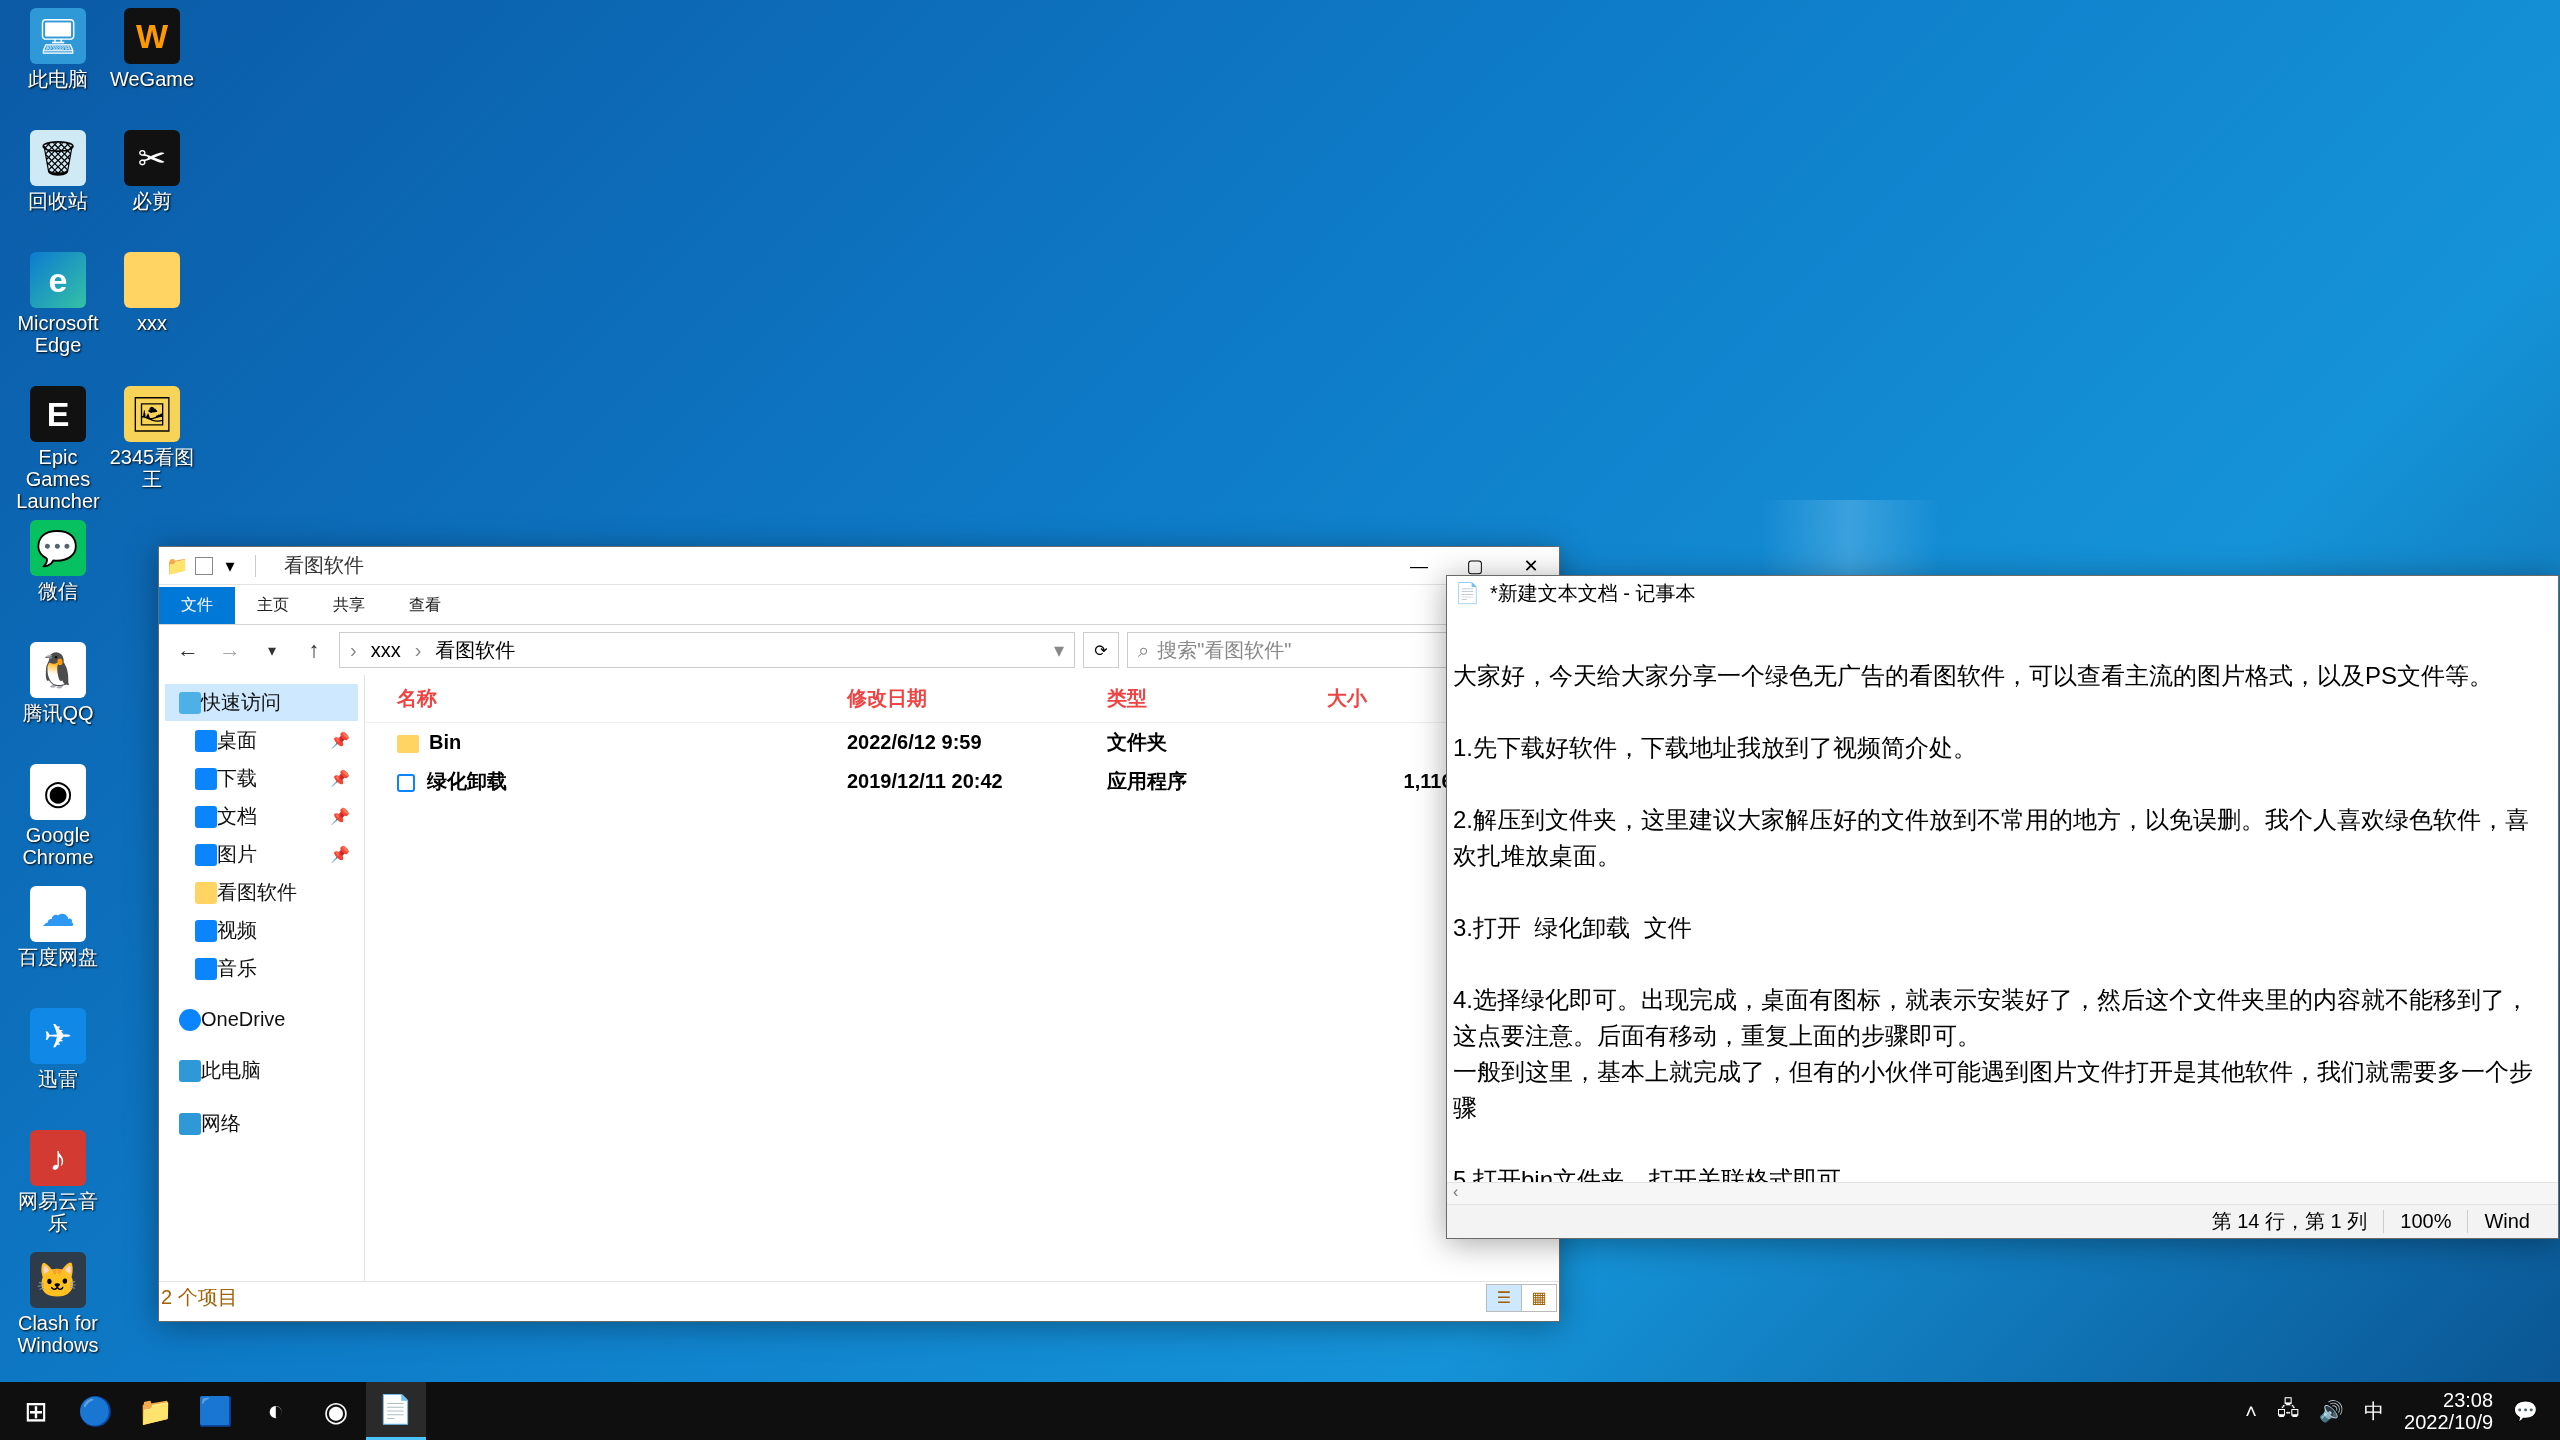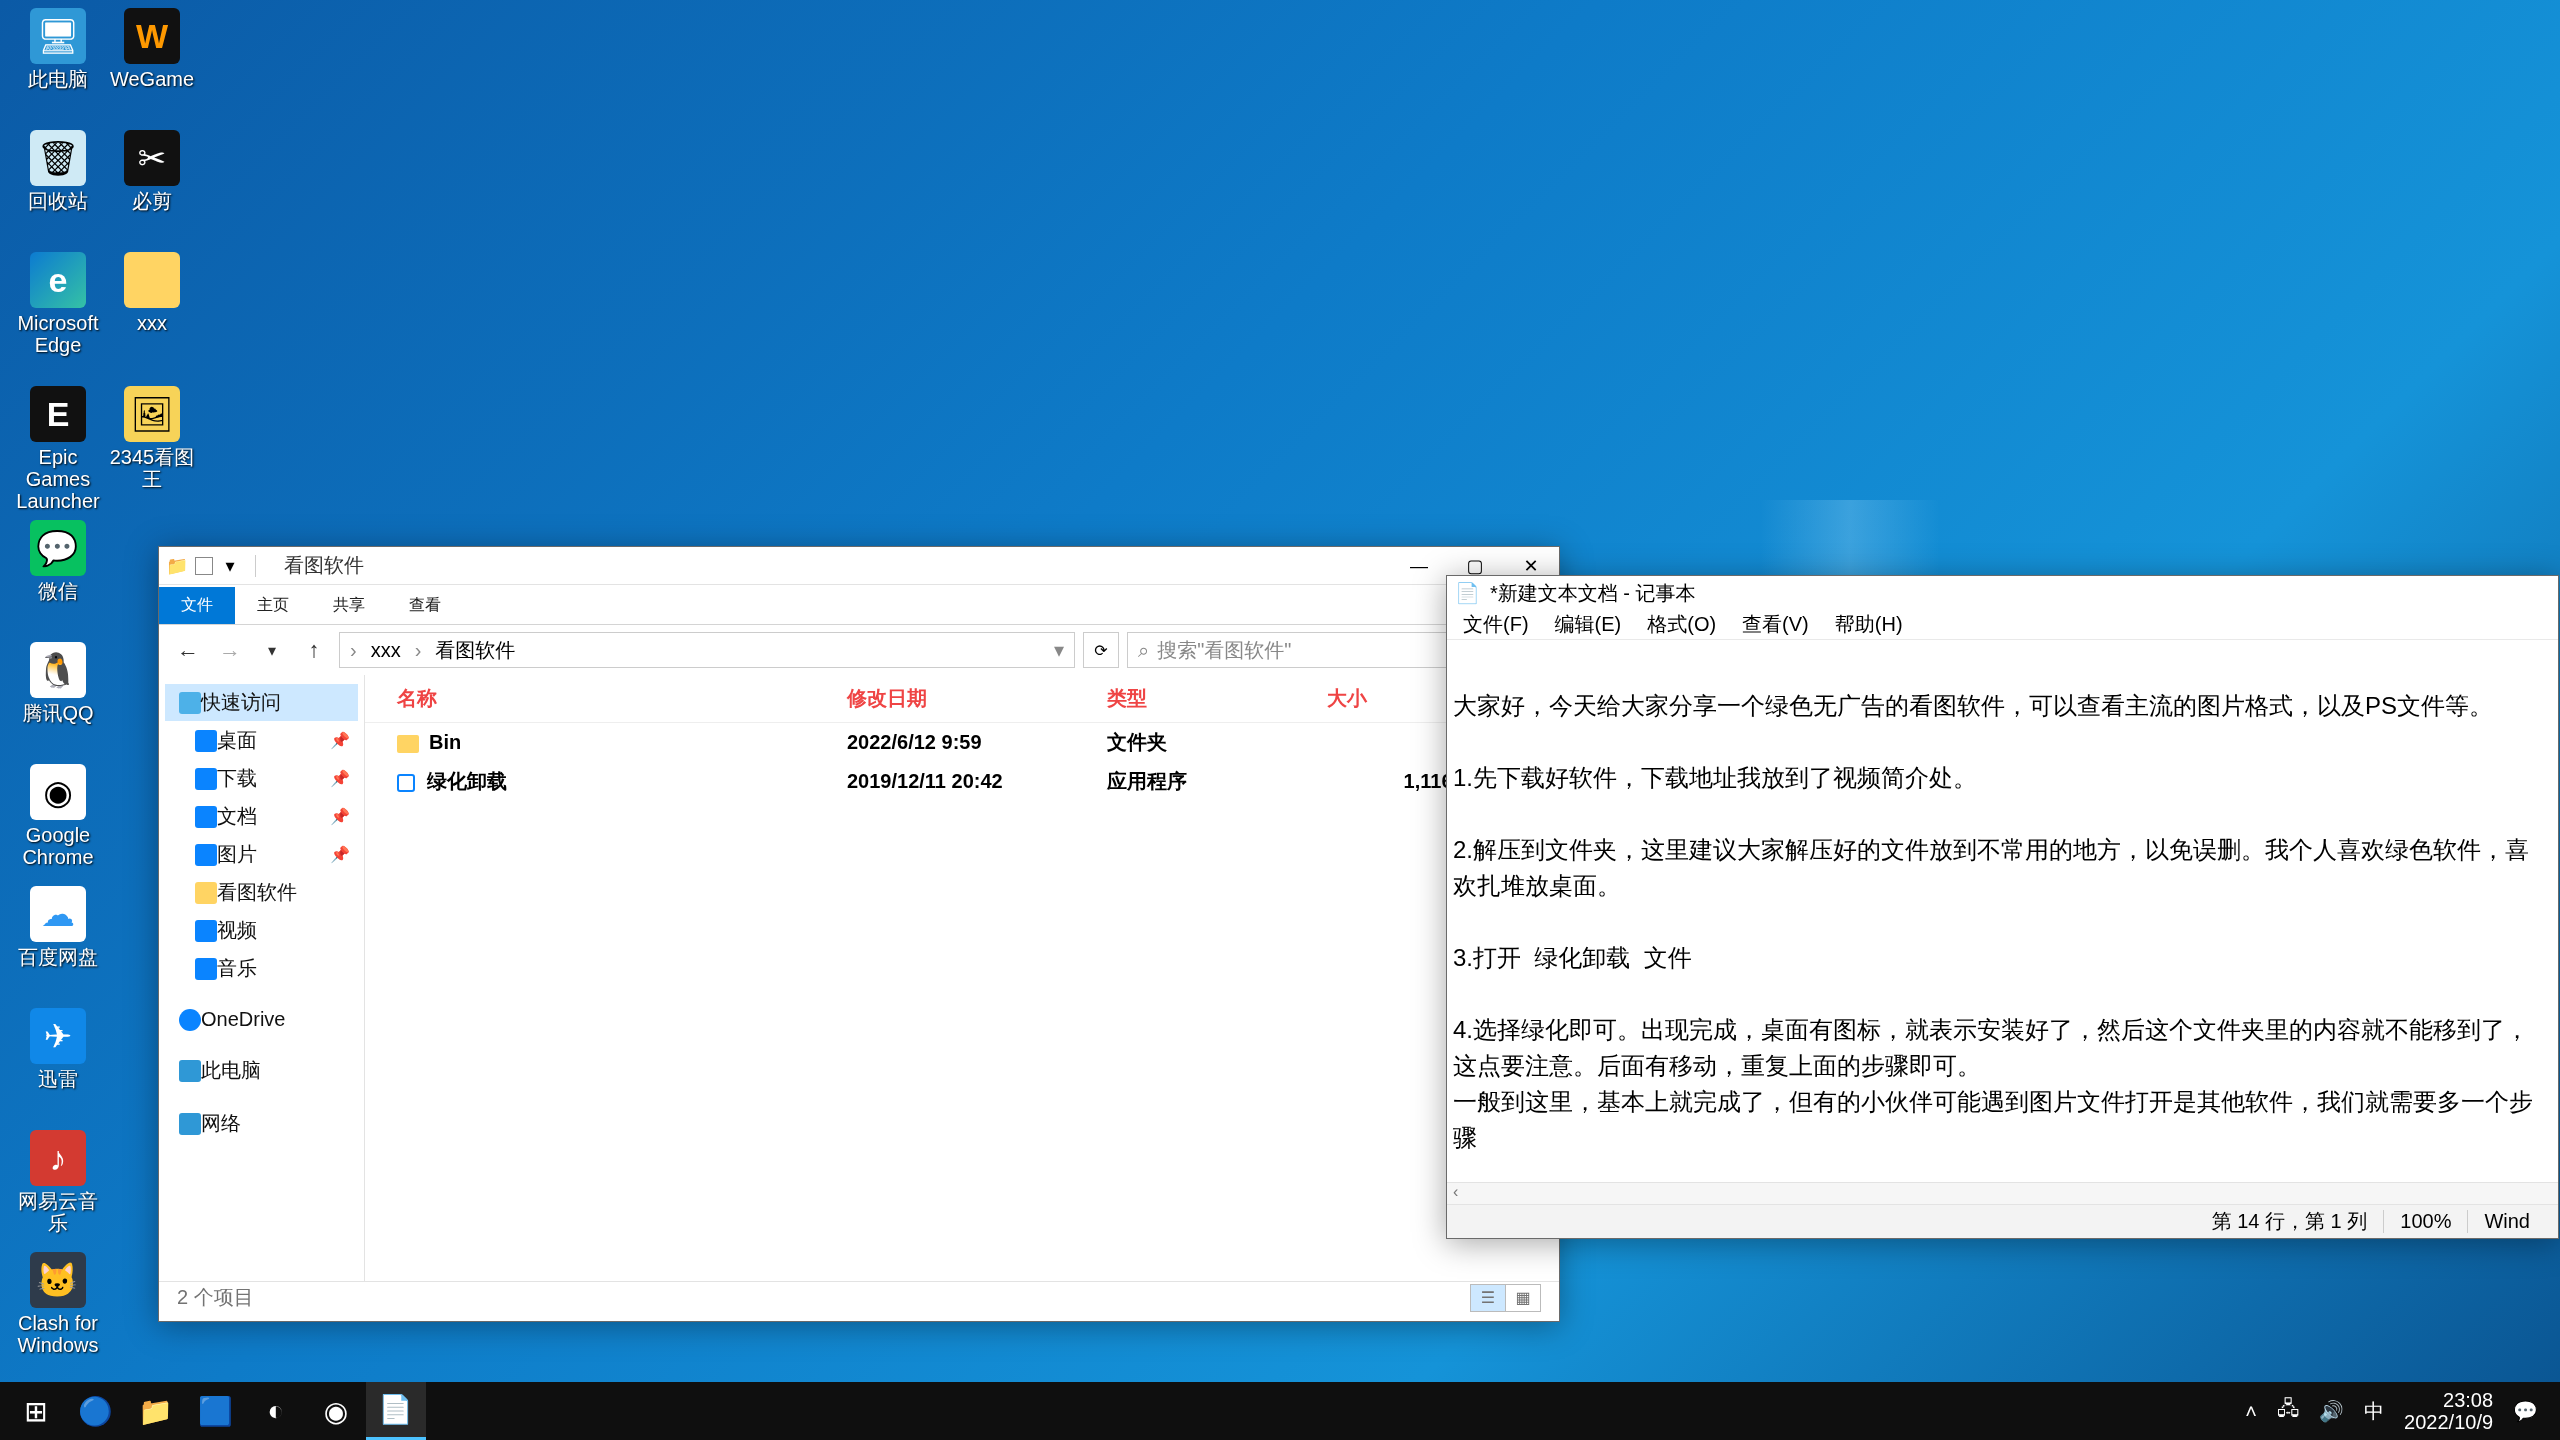--- a/index.html
+++ b/index.html
@@ -50,21 +50,21 @@
     .nav-item{padding:5px 10px 5px 30px;margin:1px 0;display:flex;align-items:center;position:relative;}
     .nav-item.active{background:#cde8ff;}
     .nav-item .ni{width:22px;height:22px;display:inline-block;border-radius:3px;}
     .nav-item .pin{position:absolute;right:8px;color:#7a7a7a;font-size:16px;}
     .ex-list{flex:1;font-size:20px;}
     .cols{display:grid;grid-template-columns:1fr 260px 220px 200px;padding:10px 32px;color:#ef4444;border-bottom:1px solid #eee;font-weight:bold;}
     .row{display:grid;grid-template-columns:1fr 260px 220px 200px;padding:6px 32px;align-items:center;font-weight:bold;}
     .row .cell{white-space:nowrap;}
     .fold-ico{width:22px;height:18px;background:#ffd463;display:inline-block;margin-right:10px;vertical-align:middle;border-radius:2px;}
     .exe-ico{width:18px;height:18px;border:2px solid #0a84ff;border-radius:3px;display:inline-block;margin-right:12px;vertical-align:middle;}
-    .ex-status{height:32px;border-top:1px solid #e3e3e3;font-size:20px;display:flex;align-items:center;padding:0 18px;color:#737373;}
+    .ex-status{height:32px;border-top:1px solid #e3e3e3;font-size:20px;display:flex;align-items:center;padding:0 2px;color:#a16207;}
     .view-toggle{margin-left:auto;display:flex;}
     .view-btn{width:36px;height:28px;border:1px solid #bbb;display:flex;align-items:center;justify-content:center;font-size:16px;margin-left:-1px;}
     .view-btn.active{background:#cde8ff;}
     
     .notepad{position:absolute;left:1446px;top:575px;width:1113px;height:664px;
       background:#fff;border:1px solid #6a6a6a;box-shadow:0 4px 30px rgba(0,0,0,.35);display:flex;flex-direction:column;}
     .np-title{height:34px;display:flex;align-items:center;padding:0 8px;font-size:20px;gap:10px;}
     .np-title .glyph{font-size:20px;}
     .np-menu{height:30px;display:flex;align-items:center;padding:0 4px;font-size:20px;gap:2px;border-bottom:1px solid #e9e9e9;}
     .np-menu .mi{padding:2px 12px;}
@@ -270,27 +270,20 @@
       <div class="view-btn">▦</div>
     </div>
   </div>
 </div>
 
 <div class="notepad">
   <div class="np-title">
     <span class="glyph">📄</span>
     <span>*新建文本文档 - 记事本</span>
   </div>
-  <div class="np-menu">
-    <span class="mi">文件(F)</span>
-    <span class="mi">编辑(E)</span>
-    <span class="mi">格式(O)</span>
-    <span class="mi">查看(V)</span>
-    <span class="mi">帮助(H)</span>
-  </div>
   <div class="np-body">大家好，今天给大家分享一个绿色无广告的看图软件，可以查看主流的图片格式，以及PS文件等。
 
 1.先下载好软件，下载地址我放到了视频简介处。
 
 2.解压到文件夹，这里建议大家解压好的文件放到不常用的地方，以免误删。我个人喜欢绿色软件，喜欢扎堆放桌面。
 
 3.打开  绿化卸载  文件
 
 4.选择绿化即可。出现完成，桌面有图标，就表示安装好了，然后这个文件夹里的内容就不能移到了，这点要注意。后面有移动，重复上面的步骤即可。
 一般到这里，基本上就完成了，但有的小伙伴可能遇到图片文件打开是其他软件，我们就需要多一个步骤

